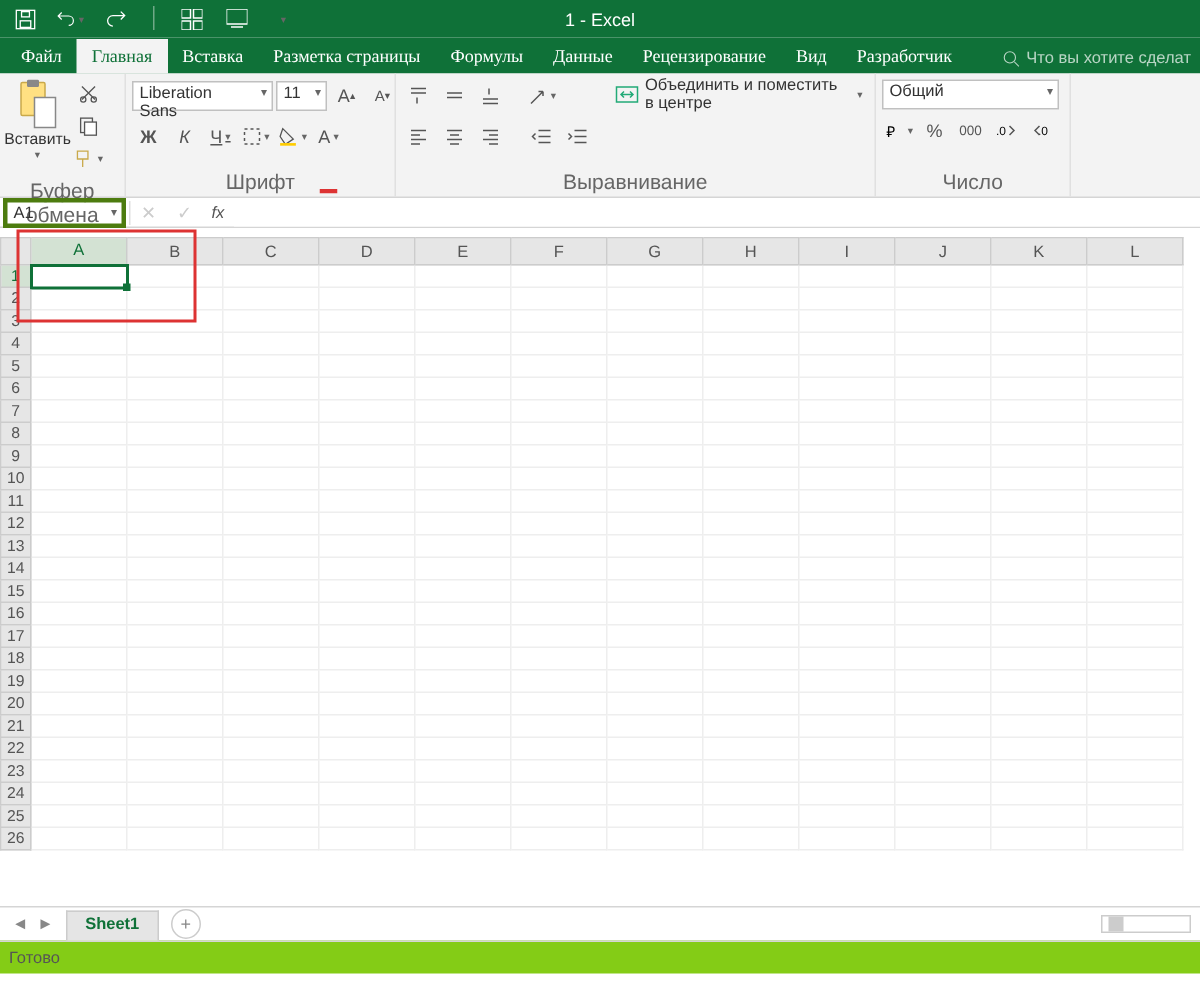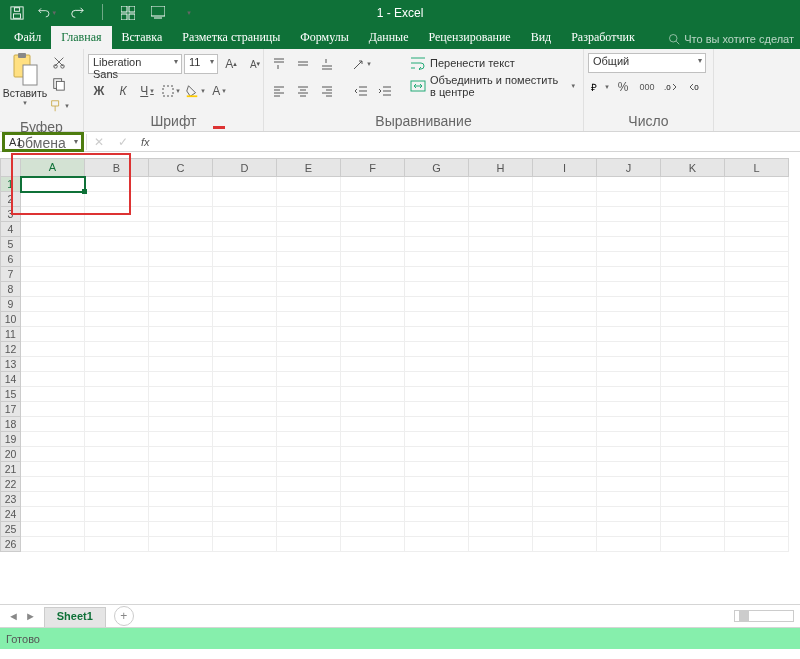--- a/index.html
+++ b/index.html
@@ -58,21 +58,21 @@
     .highlight-box { position:absolute; border:2px solid #d33; pointer-events:none; }
 
     .sheet-tabs { height:23px; background:#fff; border-top:1px solid #d5d5d5; display:flex; align-items:center; font-size:11px; }
     .nav-btns { display:flex; gap:6px; padding:0 8px; color:#888; }
     .nav-btns span { cursor:pointer; }
     .sheet-tab { border:1px solid #ccc; border-bottom:none; background:#e5e5e5; padding:2px 12px; height:20px; margin-bottom:-1px; cursor:pointer; font-weight:bold; color:#0f7138; }
     .add-sheet { width:20px; height:20px; border:1px solid #ccc; border-radius:50%; margin-left:8px; display:flex; align-items:center; justify-content:center; color:#888; cursor:pointer; font-size:12px; }
     .hscroll-stub { margin-left:auto; width:60px; height:12px; border:1px solid #ccc; margin-right:6px; display:flex; }
     .hscroll-stub div { width:10px; background:#ccc; }
 
-    .status { height:22px; background:#86efac; border-top:1px solid #d5d5d5; display:flex; align-items:center; padding:0 6px; font-size:11px; color:#555; }
+    .status { height:22px; background:#84cc16; border-top:1px solid #d5d5d5; display:flex; align-items:center; padding:0 6px; font-size:11px; color:#555; }
   </style>
 </head>
 <body>
 
 <div class="titlebar">
   <div class="qat">
     <span class="qat-btn">
         <svg width="14" height="14" viewBox="0 0 16 16">
           <rect x="1" y="1" width="14" height="14" fill="none" stroke="#fff"></rect>
           <rect x="4" y="9" width="8" height="5" fill="none" stroke="#fff"></rect>
@@ -248,26 +248,20 @@
               </svg>
             </span>
           <span class="small-btn">
               <svg width="14" height="14">
                 <path d="M5 3h8M5 7h8M5 11h8M1 5l2 2-2 2" stroke="#555" fill="none"></path>
               </svg>
             </span>
         </div>
       </div>
       <div style="display:flex;flex-direction:column;gap:3px;padding-top:2px;margin-left:8px">
-        <div class="wrap-row">
-          <svg width="16" height="14" viewBox="0 0 16 14">
-              <path d="M1 2h14M1 7h10a3 3 0 010 6h-2m0 0l2-2m-2 2l2 2M1 12h4" fill="none" stroke="#2a7"></path>
-            </svg>
-          <span>Перенести текст</span>
-        </div>
         <div class="wrap-row dd">
           <svg width="16" height="14" viewBox="0 0 16 14">
               <rect x="1" y="2" width="14" height="10" fill="none" stroke="#2a7"></rect>
               <path d="M4 7h8M6 5l-2 2 2 2M10 5l2 2-2 2" fill="none" stroke="#2a7"></path>
             </svg>
           <span>Объединить и поместить в центре</span>
         </div>
       </div>
     </div>
     <div class="group-label">Выравнивание</div>
@@ -553,20 +547,35 @@
             <td class="cell"></td>
             <td class="cell"></td>
             <td class="cell"></td>
             <td class="cell"></td>
             <td class="cell"></td>
             <td class="cell"></td>
             <td class="cell"></td>
             <td class="cell"></td>
           </tr>
           <tr>
+            <td class="row-head ">16</td>
+            <td class="cell"></td>
+            <td class="cell"></td>
+            <td class="cell"></td>
+            <td class="cell"></td>
+            <td class="cell"></td>
+            <td class="cell"></td>
+            <td class="cell"></td>
+            <td class="cell"></td>
+            <td class="cell"></td>
+            <td class="cell"></td>
+            <td class="cell"></td>
+            <td class="cell"></td>
+          </tr>
+          <tr>
             <td class="row-head ">17</td>
             <td class="cell"></td>
             <td class="cell"></td>
             <td class="cell"></td>
             <td class="cell"></td>
             <td class="cell"></td>
             <td class="cell"></td>
             <td class="cell"></td>
             <td class="cell"></td>
             <td class="cell"></td>

